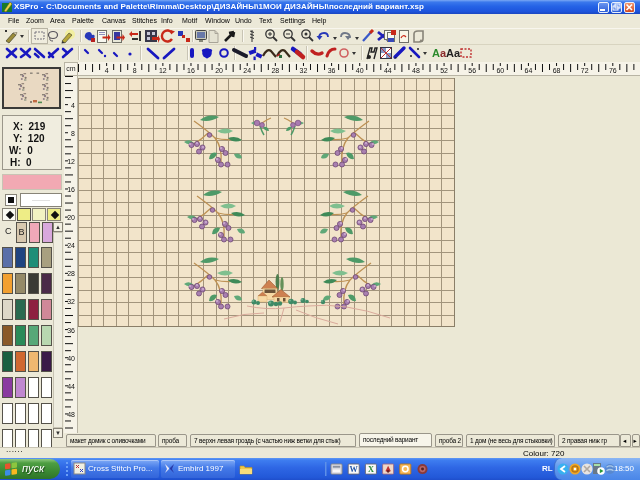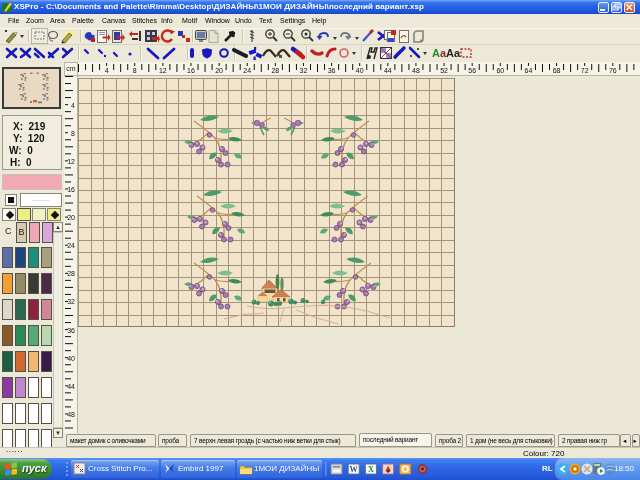--- a/index.html
+++ b/index.html
@@ -38,23 +38,23 @@
      border-right:1px solid #8A7E68;border-bottom:1px solid #8A7E68;box-sizing:border-box;}
   #tabbar{left:64px;top:433px;width:576px;height:14px;background:#ECE9D8;font-size:6.5px;letter-spacing:-0.2px;}
   .tab{position:absolute;top:1px;height:13px;background:#ECE9D8;border:1px solid #9A968A;
      border-radius:2px 2px 0 0;box-sizing:border-box;white-space:nowrap;overflow:hidden;
      padding:2px 2px 0 3px;color:#000;}
   .tab.active{background:#F7F5EA;height:14px;top:0;z-index:2;}
   #statusbar{left:0px;top:447px;width:640px;height:11px;background:#ECE9D8;border-top:1px solid #C8C4B4;
      font-size:8px;color:#000;box-sizing:border-box;}
   #taskbar{left:0;top:458px;width:640px;height:22px;
      background:linear-gradient(180deg,#5E96F4 0%,#3E7DF0 10%,#2E66E4 45%,#2258D8 88%,#1E4ECC 100%);}
-  #startbtn{left:0;top:1px;width:52px;height:20px;border-radius:0 10px 10px 0;
+  #startbtn{left:0;top:1px;width:60px;height:20px;border-radius:0 10px 10px 0;
      background:linear-gradient(180deg,#8FC97F 0%,#4E9E42 20%,#3B8A33 60%,#2E7429 100%);
-     color:#fff;font-weight:bold;font-style:italic;font-size:11px;line-height:19px;text-align:left;padding-left:22px;box-sizing:border-box;
+     color:#fff;font-weight:normal;font-style:italic;font-size:11px;line-height:19px;text-align:left;padding-left:22px;box-sizing:border-box;
      text-shadow:1px 1px 1px rgba(0,0,0,.5);}
   .taskbtn{position:absolute;top:2px;height:18px;border-radius:2px;
      background:linear-gradient(180deg,#7FAAF6,#4379E8 45%,#3365DA);box-shadow:inset 0 1px 0 rgba(255,255,255,.35);
      color:#fff;font-size:8px;line-height:18px;white-space:nowrap;overflow:hidden;padding-left:17px;box-sizing:border-box;}
   #tray{right:0;top:0;width:85px;height:22px;background:linear-gradient(180deg,#8CB6F4 0%,#639BEE 40%,#4A86E8 100%);
      border-left:1px solid #3E6CC8;border-radius:8px 0 0 8px;color:#fff;font-size:8px;}
 </style></head>
 <body>
 <div class="abs" id="titlebar"></div>
 <svg class="abs" style="left:2px;top:1px" width="12" height="12" viewBox="0 0 12 12">
@@ -667,21 +667,20 @@
   <svg class="abs" style="left:4px;top:4px" width="15" height="15" viewBox="0 0 15 15">
     <g transform="skewY(-8)">
       <rect x="1" y="2" width="5.5" height="5.5" rx="1" fill="#E8532E"></rect>
       <rect x="7.5" y="2" width="5.5" height="5.5" rx="1" fill="#8CC63F"></rect>
       <rect x="1" y="8.5" width="5.5" height="5.5" rx="1" fill="#3C8CE8"></rect>
       <rect x="7.5" y="8.5" width="5.5" height="5.5" rx="1" fill="#F8B820"></rect>
     </g>
   </svg>
   <div class="taskbtn" style="left:71px;width:88px">Cross Stitch Pro...</div>
   <div class="taskbtn" style="left:161px;width:74px">Embird 1997</div>
-  <div class="taskbtn" style="left:237px;width:85px">1МОИ ДИЗАЙНЫ</div>
   <svg class="abs" style="left:71px;top:2px" width="260" height="18" id="tbticons">
       <g transform="translate(3,3)">
         <rect x="0" y="0" width="11" height="11" fill="#F0EFE2" stroke="#888"></rect>
         <path d="M2,2 L5,5 M5,2 L2,5" stroke="#C03030" stroke-width="1"></path>
         <path d="M6,6 L9,9 M9,6 L6,9" stroke="#3040C0" stroke-width="1"></path>
       </g>
       <g transform="translate(93,3)">
         <path d="M5,5 L1,1 L3,6 L1,10 L5,6 Z" fill="#E8E8F8"></path>
         <path d="M6,5 L10,1 L8,6 L10,10 L6,6 Z" fill="#2838A8"></path>
       </g>

